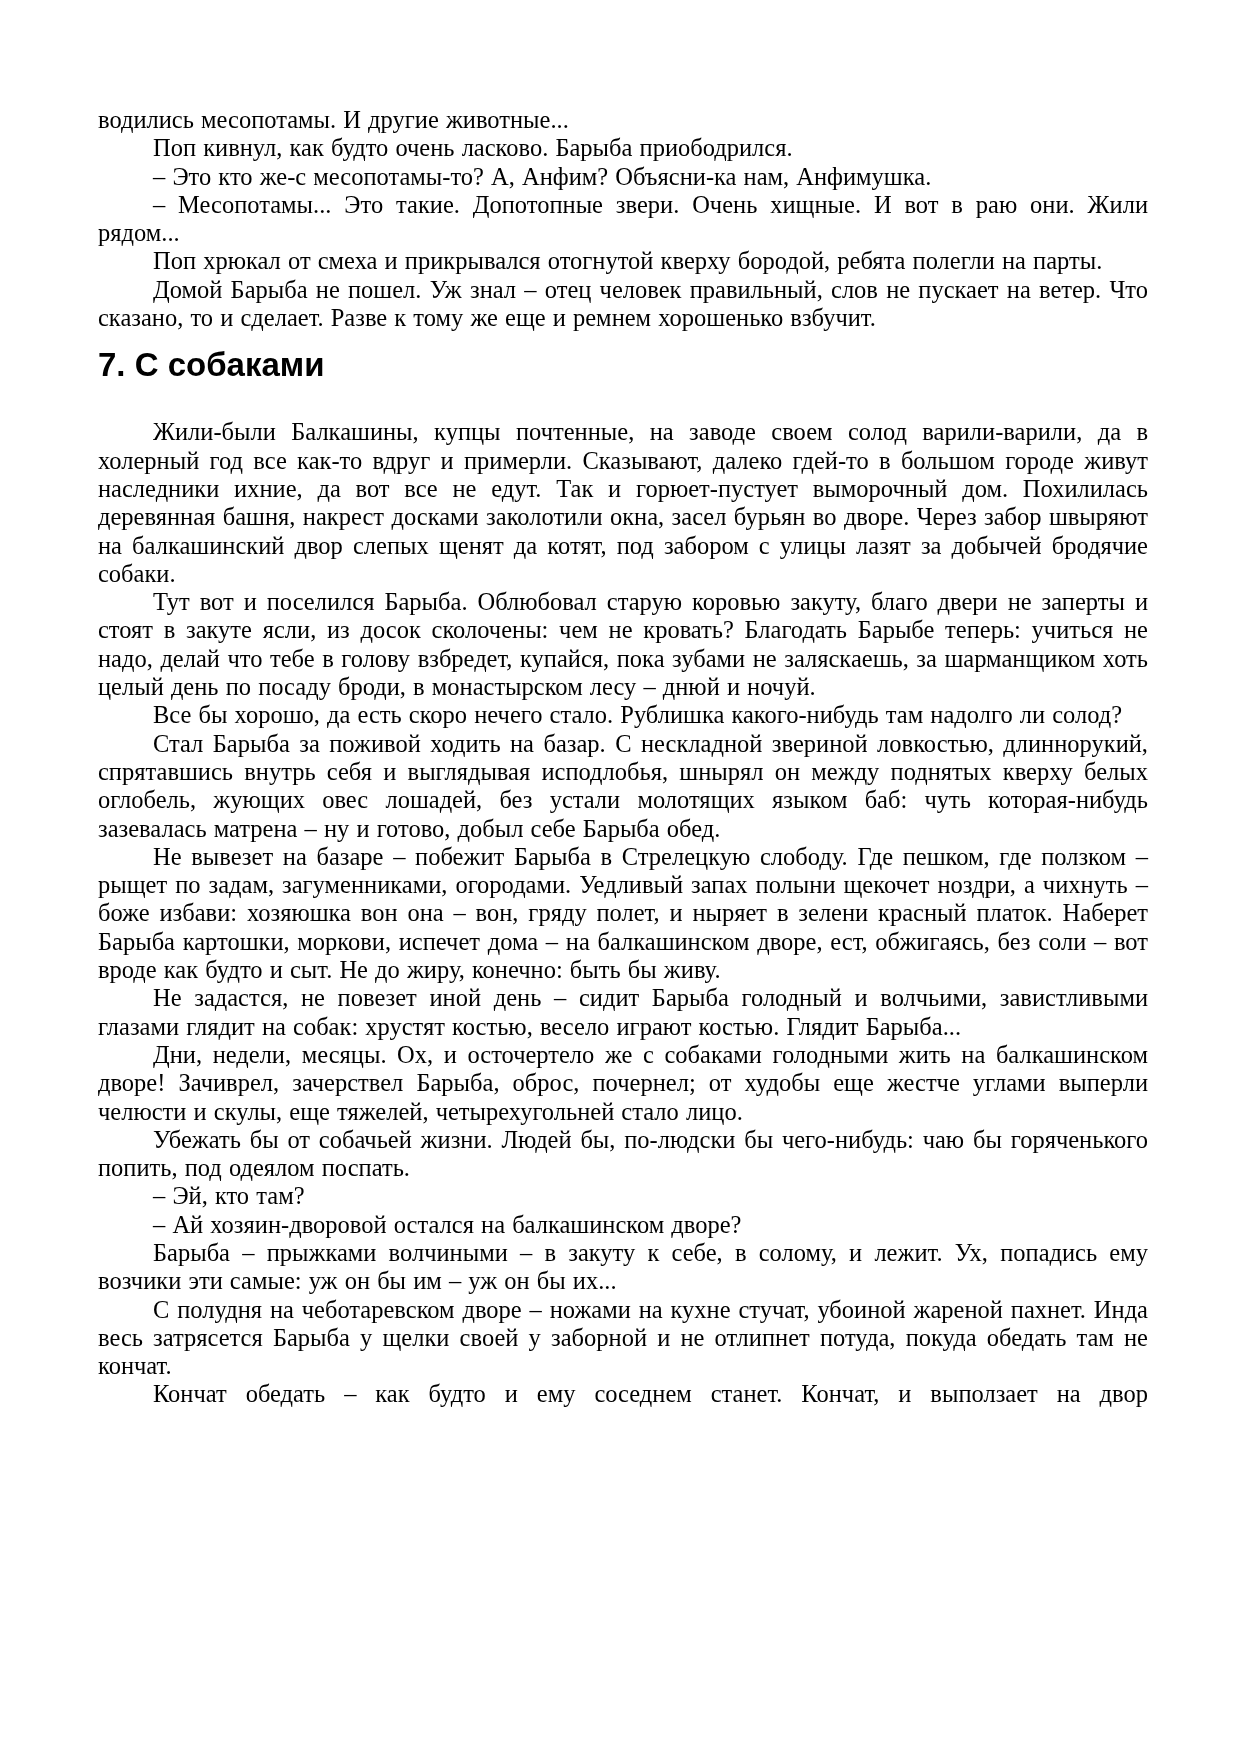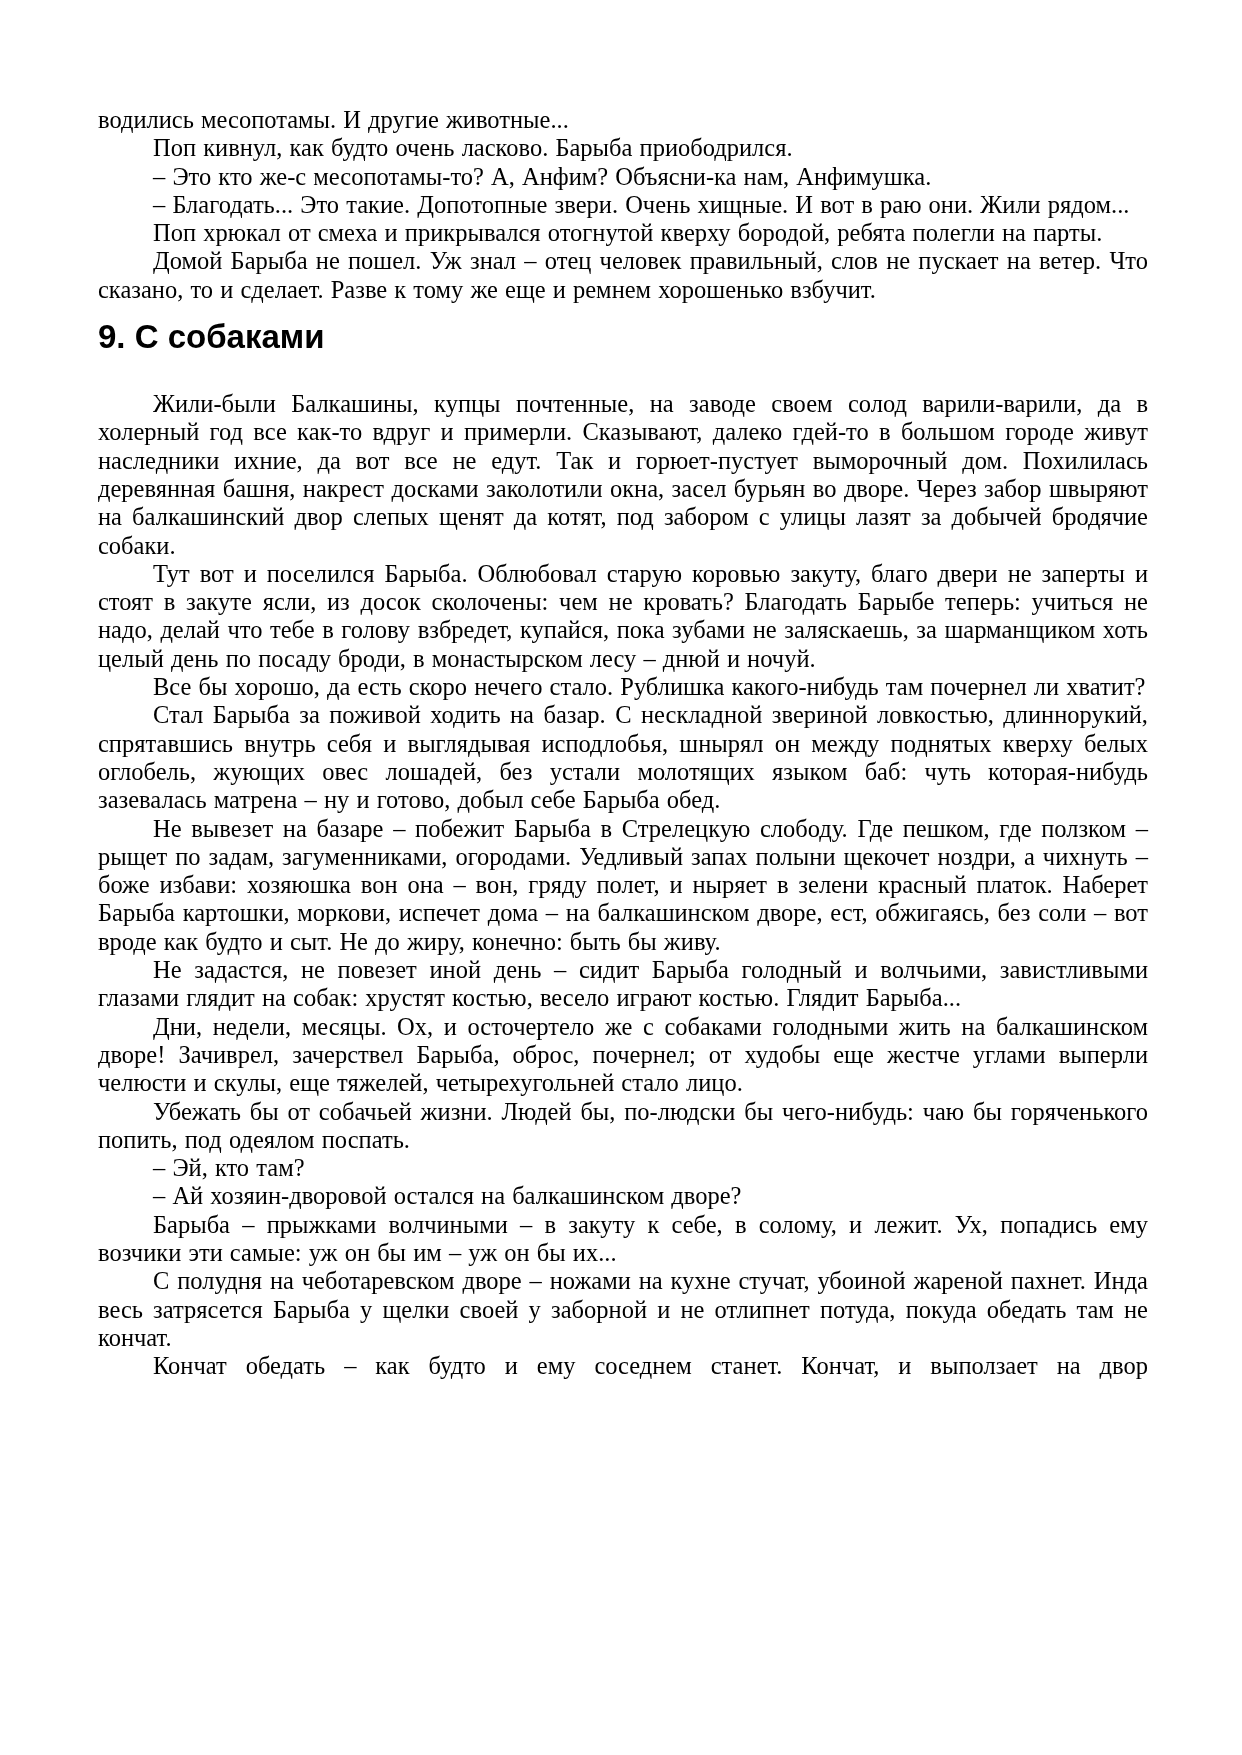--- a/index.html
+++ b/index.html
@@ -44,29 +44,29 @@
     letter-spacing: 0px;
   }
 </style>
 </head>
 <body>
 
 <div class="page">
   <p class="para no-indent">водились месопотамы. И другие животные...</p>
   <p class="para">Поп кивнул, как будто очень ласково. Барыба приободрился.</p>
   <p class="para">– Это кто же-с месопотамы-то? А, Анфим? Объясни-ка нам, Анфимушка.</p>
-  <p class="para">– Благодать... Это такие. Допотопные звери. Очень хищные. И вот в раю они. Жили рядом...</p>
+  <p class="para">– Месопотамы... Это такие. Допотопные звери. Очень хищные. И вот в раю они. Жили рядом...</p>
   <p class="para">Поп хрюкал от смеха и прикрывался отогнутой кверху бородой, ребята полегли на парты.</p>
   <p class="para">Домой Барыба не пошел. Уж знал – отец человек правильный, слов не пускает на ветер. Что сказано, то и сделает. Разве к тому же еще и ремнем хорошенько взбучит.</p>
 
-  <h2 class="chapter">9. С собаками</h2>
+  <h2 class="chapter">7. С собаками</h2>
 
   <p class="para">Жили-были Балкашины, купцы почтенные, на заводе своем солод варили-варили, да в холерный год все как-то вдруг и примерли. Сказывают, далеко гдей-то в большом городе живут наследники ихние, да вот все не едут. Так и горюет-пустует выморочный дом. Похилилась деревянная башня, накрест досками заколотили окна, засел бурьян во дворе. Через забор швыряют на балкашинский двор слепых щенят да котят, под забором с улицы лазят за добычей бродячие собаки.</p>
   <p class="para">Тут вот и поселился Барыба. Облюбовал старую коровью закуту, благо двери не заперты и стоят в закуте ясли, из досок сколочены: чем не кровать? Благодать Барыбе теперь: учиться не надо, делай что тебе в голову взбредет, купайся, пока зубами не заляскаешь, за шарманщиком хоть целый день по посаду броди, в монастырском лесу – днюй и ночуй.</p>
-  <p class="para">Все бы хорошо, да есть скоро нечего стало. Рублишка какого-нибудь там почернел ли хватит?</p>
+  <p class="para">Все бы хорошо, да есть скоро нечего стало. Рублишка какого-нибудь там надолго ли солод?</p>
   <p class="para">Стал Барыба за поживой ходить на базар. С нескладной звериной ловкостью, длиннорукий, спрятавшись внутрь себя и выглядывая исподлобья, шнырял он между поднятых кверху белых оглобель, жующих овес лошадей, без устали молотящих языком баб: чуть которая-нибудь зазевалась матрена – ну и готово, добыл себе Барыба обед.</p>
   <p class="para">Не вывезет на базаре – побежит Барыба в Стрелецкую слободу. Где пешком, где ползком – рыщет по задам, загуменниками, огородами. Уедливый запах полыни щекочет ноздри, а чихнуть – боже избави: хозяюшка вон она – вон, гряду полет, и ныряет в зелени красный платок. Наберет Барыба картошки, моркови, испечет дома – на балкашинском дворе, ест, обжигаясь, без соли – вот вроде как будто и сыт. Не до жиру, конечно: быть бы живу.</p>
   <p class="para">Не задастся, не повезет иной день – сидит Барыба голодный и волчьими, завистливыми глазами глядит на собак: хрустят костью, весело играют костью. Глядит Барыба...</p>
   <p class="para">Дни, недели, месяцы. Ох, и осточертело же с собаками голодными жить на балкашинском дворе! Зачиврел, зачерствел Барыба, оброс, почернел; от худобы еще жестче углами выперли челюсти и скулы, еще тяжелей, четырехугольней стало лицо.</p>
   <p class="para">Убежать бы от собачьей жизни. Людей бы, по-людски бы чего-нибудь: чаю бы горяченького попить, под одеялом поспать.</p>
   <p class="para">– Эй, кто там?</p>
   <p class="para">– Ай хозяин-дворовой остался на балкашинском дворе?</p>
   <p class="para">Барыба – прыжками волчиными – в закуту к себе, в солому, и лежит. Ух, попадись ему возчики эти самые: уж он бы им – уж он бы их...</p>
   <p class="para">С полудня на чеботаревском дворе – ножами на кухне стучат, убоиной жареной пахнет. Инда весь затрясется Барыба у щелки своей у заборной и не отлипнет потуда, покуда обедать там не кончат.</p>
   <p class="para fill-last">Кончат обедать – как будто и ему соседнем станет. Кончат, и выползает на двор</p>

